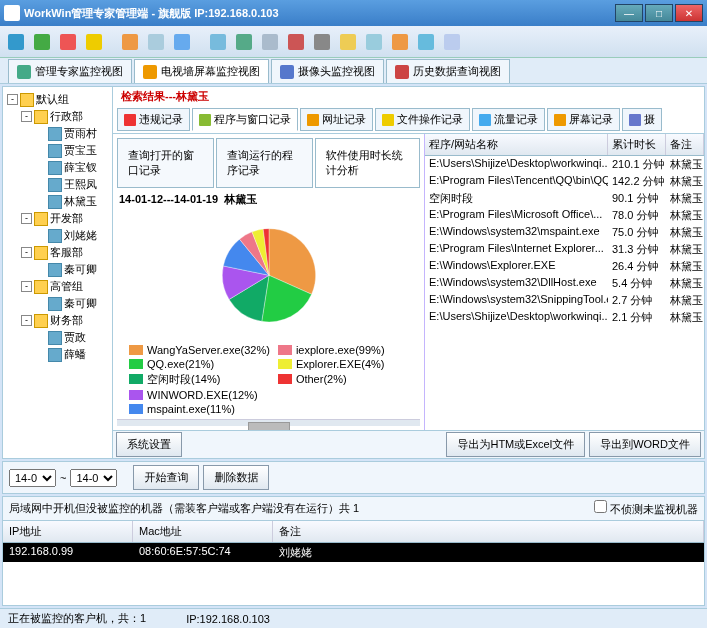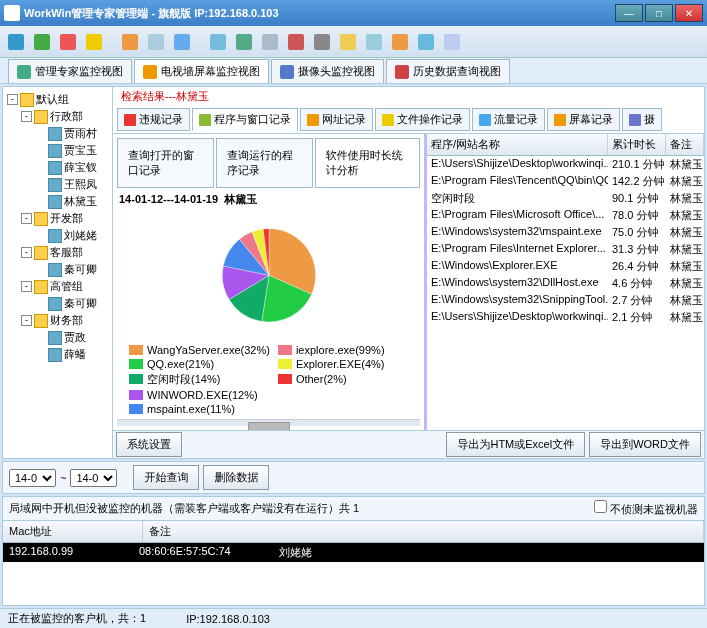--- a/index.html
+++ b/index.html
@@ -19,36 +19,36 @@
 .tabicon{width:14px;height:14px;border-radius:2px}
 .main{flex:1;display:flex;background:#fff;border:1px solid #acd;margin:2px;overflow:hidden}
 .tree{width:110px;border-right:1px solid #acd;background:#fff;padding:4px;overflow:auto}
 .treenode{display:flex;align-items:center;gap:2px;padding:1px 0;white-space:nowrap}
 .treeexp{width:11px;height:11px;border:1px solid #888;display:flex;align-items:center;justify-content:center;font-size:9px;line-height:1;cursor:pointer}
 .treeicon{width:14px;height:14px;background:#ffd050;border:1px solid #c90}
 .treecomp{width:14px;height:14px;background:#6ac;border:1px solid #48a}
 .treelabel{color:#000}
 .ind1{padding-left:14px}.ind2{padding-left:28px}
 .content{flex:1;display:flex;flex-direction:column;overflow:hidden}
-.searchres{padding:2px 8px;color:#c00;font-weight:normal}
+.searchres{padding:2px 8px;color:#c00;font-weight:bold}
 .subtabs{display:flex;gap:2px;padding:2px 4px;border-bottom:1px solid #acd}
 .subtab{padding:3px 6px;border:1px solid #9bc;background:#f0f6fc;display:flex;align-items:center;gap:3px;cursor:pointer}
 .subtab.active{background:#fff;border-bottom-color:#fff}
 .sticon{width:12px;height:12px;border-radius:1px}
 .cbody{flex:1;display:flex;overflow:hidden}
 .chartarea{flex:1;padding:4px;display:flex;flex-direction:column;overflow:hidden}
 .opttabs{display:flex;gap:2px}
 .opttab{padding:9px 10px;border:1px solid #9bc;background:#f5f9fd;cursor:pointer}
 .opttab.active{background:#fff}
 .daterange{padding:4px 2px;font-weight:bold}
 .pie{width:220px;height:200px;margin:6px auto}
 .legend{display:grid;grid-template-columns:1fr 1fr;gap:2px 8px;padding:4px 12px}
 .legitem{display:flex;align-items:center;gap:4px;font-family:monospace}
 .legbox{width:14px;height:10px}
-.datatable{width:280px;border-left:3px solid #c4b5fd;display:flex;flex-direction:column;overflow:hidden}
+.datatable{width:280px;border-left:1px solid #c4b5fd;display:flex;flex-direction:column;overflow:hidden}
 .dtcols{display:flex;background:linear-gradient(#f8faff,#e0e8f0);border-bottom:1px solid #9bc}
 .dtcol{padding:3px 4px;border-right:1px solid #ccd}
 .dtrow{display:flex;font-family:monospace;font-size:10px}
 .dtrow>div{padding:1px 4px;white-space:nowrap;overflow:hidden}
 .botctrls{height:28px;border-top:1px solid #acd;display:flex;align-items:center;padding:3px;gap:4px;background:#f0f6fc}
 select{font-size:11px;padding:1px}
 .btn{padding:4px 10px;background:linear-gradient(#fff,#e0e8f0);border:1px solid #89a;cursor:pointer}
 .btmpanel{height:110px;border:1px solid #acd;margin:2px;background:#fff;display:flex;flex-direction:column}
 .btmhead{padding:3px 6px;background:#f0f6fc;display:flex;align-items:center;border-bottom:1px solid #acd}
 .btmhead .label{flex:1}
@@ -358,21 +358,21 @@
               <div style="width:58px">31.3 分钟</div>
               <div style="width:38px">林黛玉</div>
             </div>
             <div class="dtrow">
               <div style="flex:1">E:\Windows\Explorer.EXE</div>
               <div style="width:58px">26.4 分钟</div>
               <div style="width:38px">林黛玉</div>
             </div>
             <div class="dtrow">
               <div style="flex:1">E:\Windows\system32\DllHost.exe</div>
-              <div style="width:58px">4.6 分钟</div>
+              <div style="width:58px">5.4 分钟</div>
               <div style="width:38px">林黛玉</div>
             </div>
             <div class="dtrow">
               <div style="flex:1">E:\Windows\system32\SnippingTool.exe</div>
               <div style="width:58px">2.7 分钟</div>
               <div style="width:38px">林黛玉</div>
             </div>
             <div class="dtrow">
               <div style="flex:1">E:\Users\Shijize\Desktop\workwinqi...</div>
               <div style="width:58px">2.1 分钟</div>
@@ -399,20 +399,21 @@
   <button class="btn">删除数据</button>
 </div>
 
 <div class="btmpanel">
   <div class="btmhead">
     <span class="label">局域网中开机但没被监控的机器（需装客户端或客户端没有在运行）共 1</span>
     <label><input type="checkbox" style=""> <span>不侦测未监视机器</span></label>
   </div>
   <div class="btmtable">
     <div class="btmcols">
+      <div class="btmcol" style="width:130px">IP地址</div>
       <div class="btmcol" style="width:140px">Mac地址</div>
       <div class="btmcol" style="flex:1">备注</div>
     </div>
     <div class="btmrow">
       <div style="width:130px">192.168.0.99</div>
       <div style="width:140px">08:60:6E:57:5C:74</div>
       <div style="flex:1">刘姥姥</div>
     </div>
   </div>
 </div>

